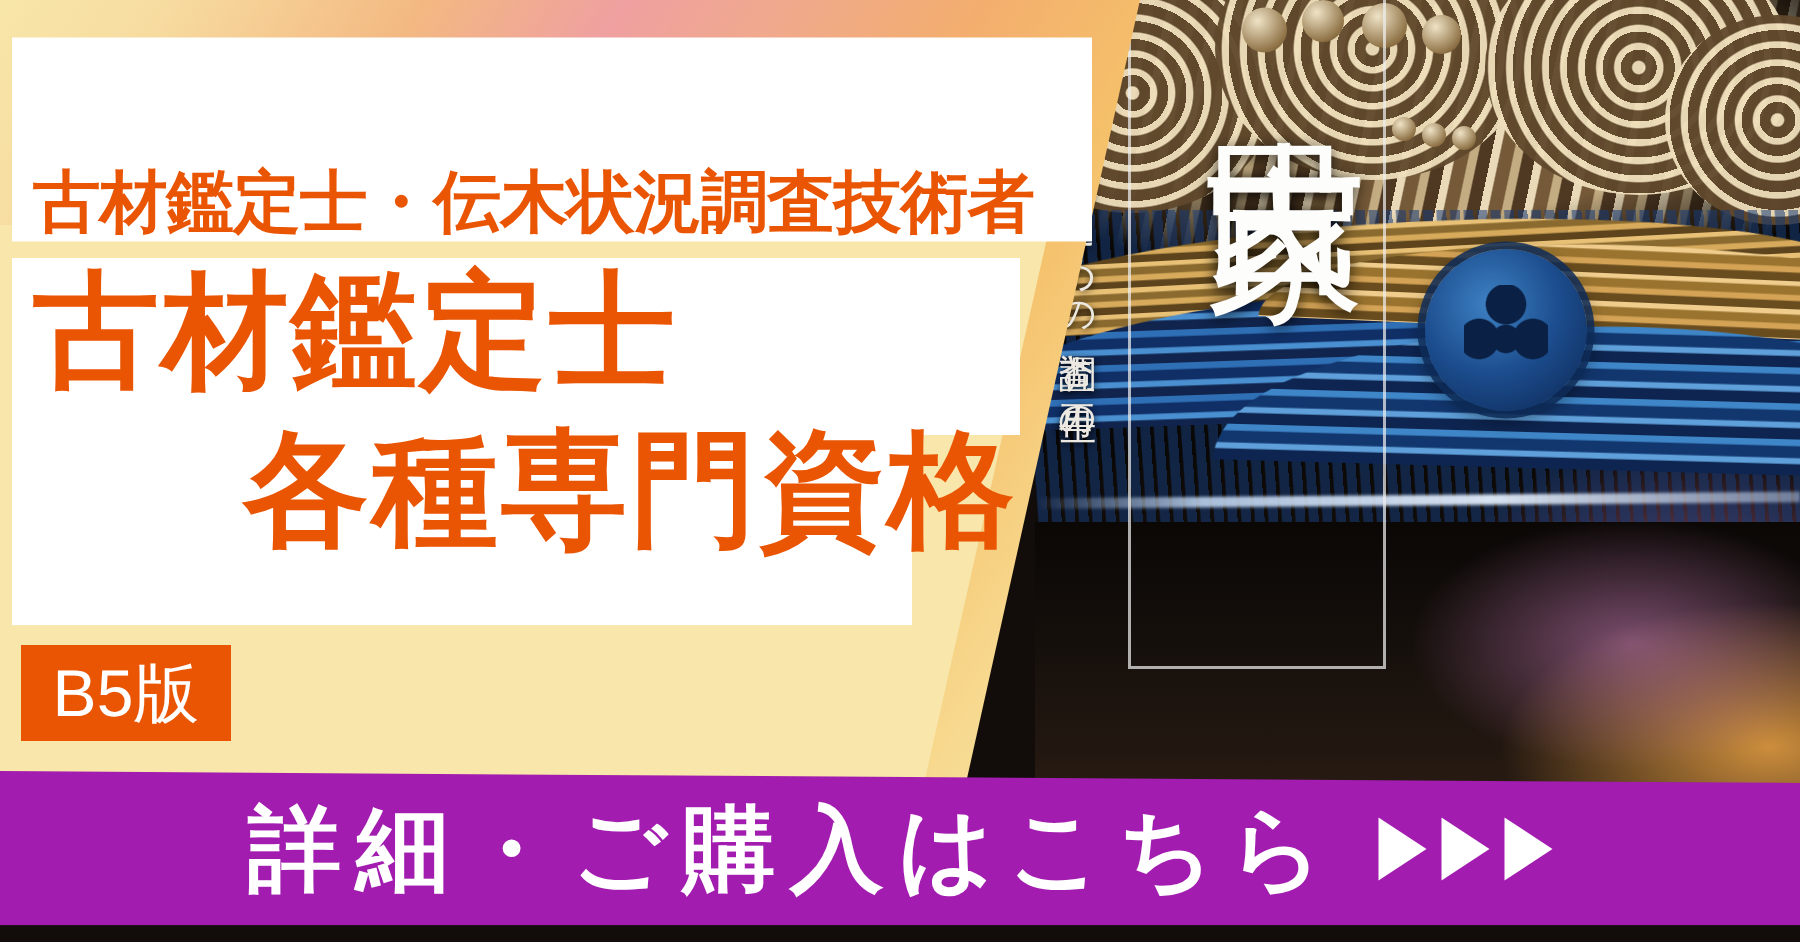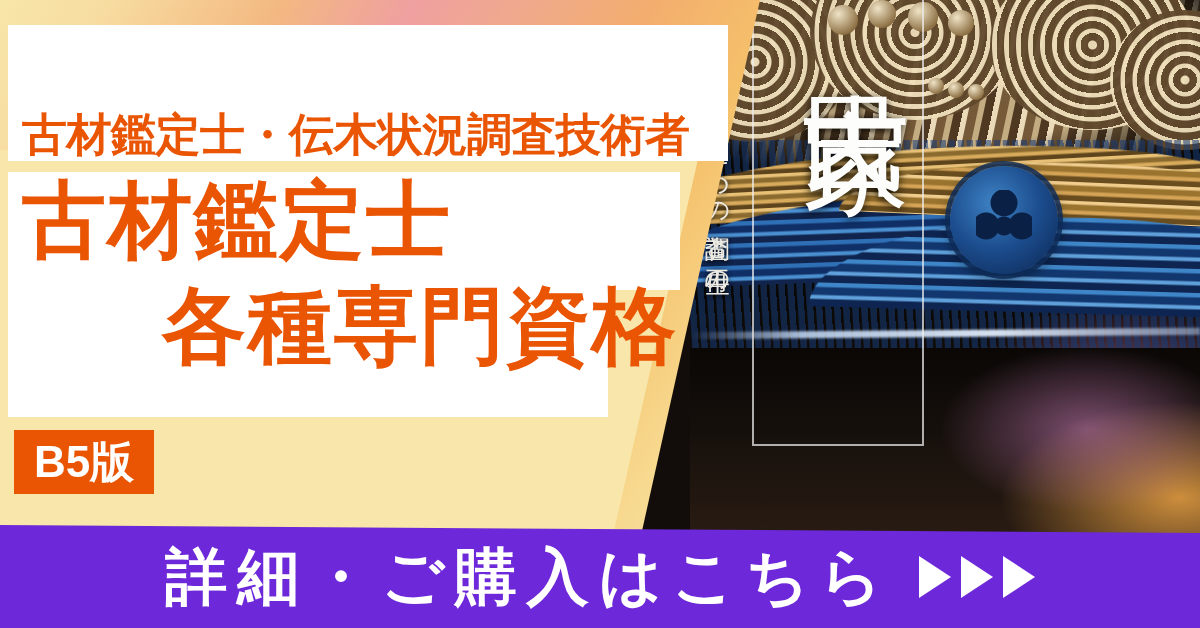--- a/index.html
+++ b/index.html
@@ -181,32 +181,32 @@
   }
 
   
   .badge{
     position:absolute;left:14px;top:430px;width:140px;height:64px;
     background:#ea5504;
   }
   .badge span{
     position:absolute;left:0;top:0;width:140px;height:64px;
     display:flex;align-items:center;justify-content:center;
-    color:#ffffff;font-weight:bold;font-size:44px;letter-spacing:0px;
+    color:#ffffff;font-weight:normal;font-size:44px;letter-spacing:0px;
   }
   .price{
     position:absolute;left:172px;top:432px;
     color:#ea5504;font-size:57px;line-height:62px;font-weight:normal;
     letter-spacing:0px;white-space:nowrap;
   }
 
   
   .cta{
-    position:absolute;left:0;top:519px;width:1200px;height:109px;
-    background:#6d28d9;
+    position:absolute;left:0;top:508px;width:1200px;height:109px;
+    background:#a21caf;
     clip-path:polygon(0 6px, 1200px 14px, 1200px 109px, 0 109px);
   }
   .cta-inner{
     position:absolute;left:0;top:0;width:1200px;height:109px;
     display:flex;align-items:center;justify-content:center;gap:26px;
   }
   .cta-text{
     color:#ffffff;font-weight:bold;font-size:62px;letter-spacing:10px;
     white-space:nowrap;padding-top:6px;
   }

